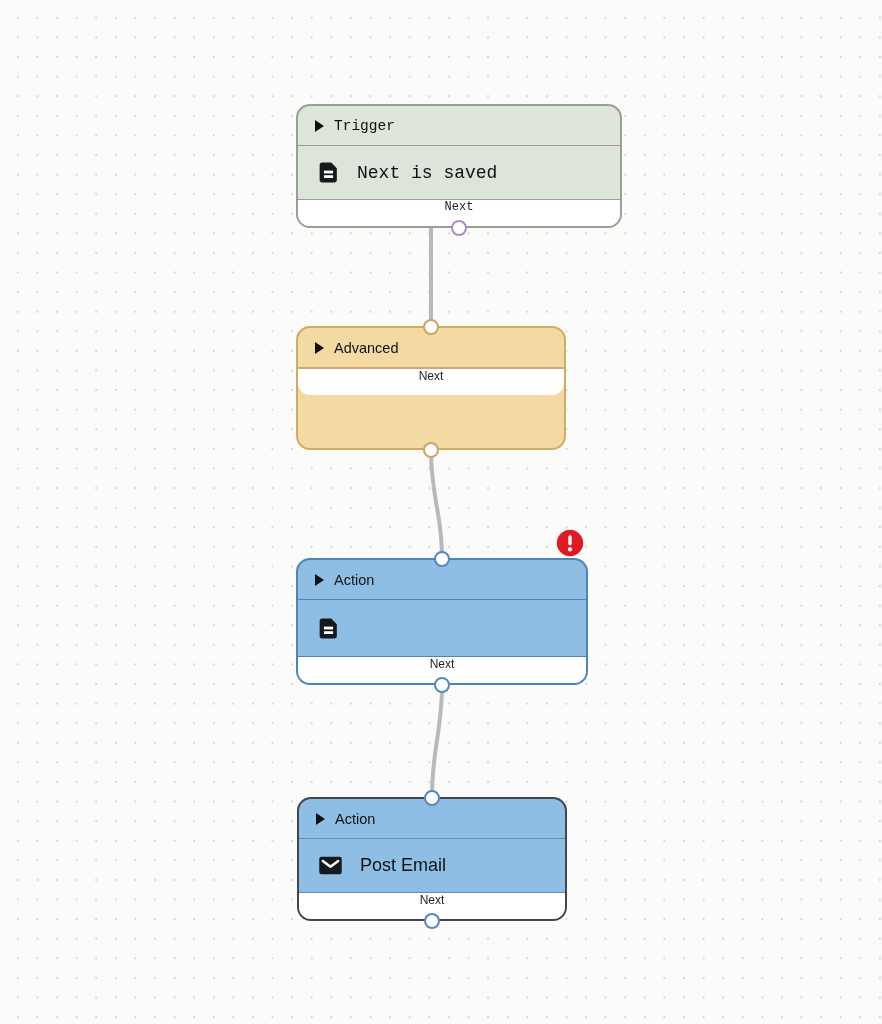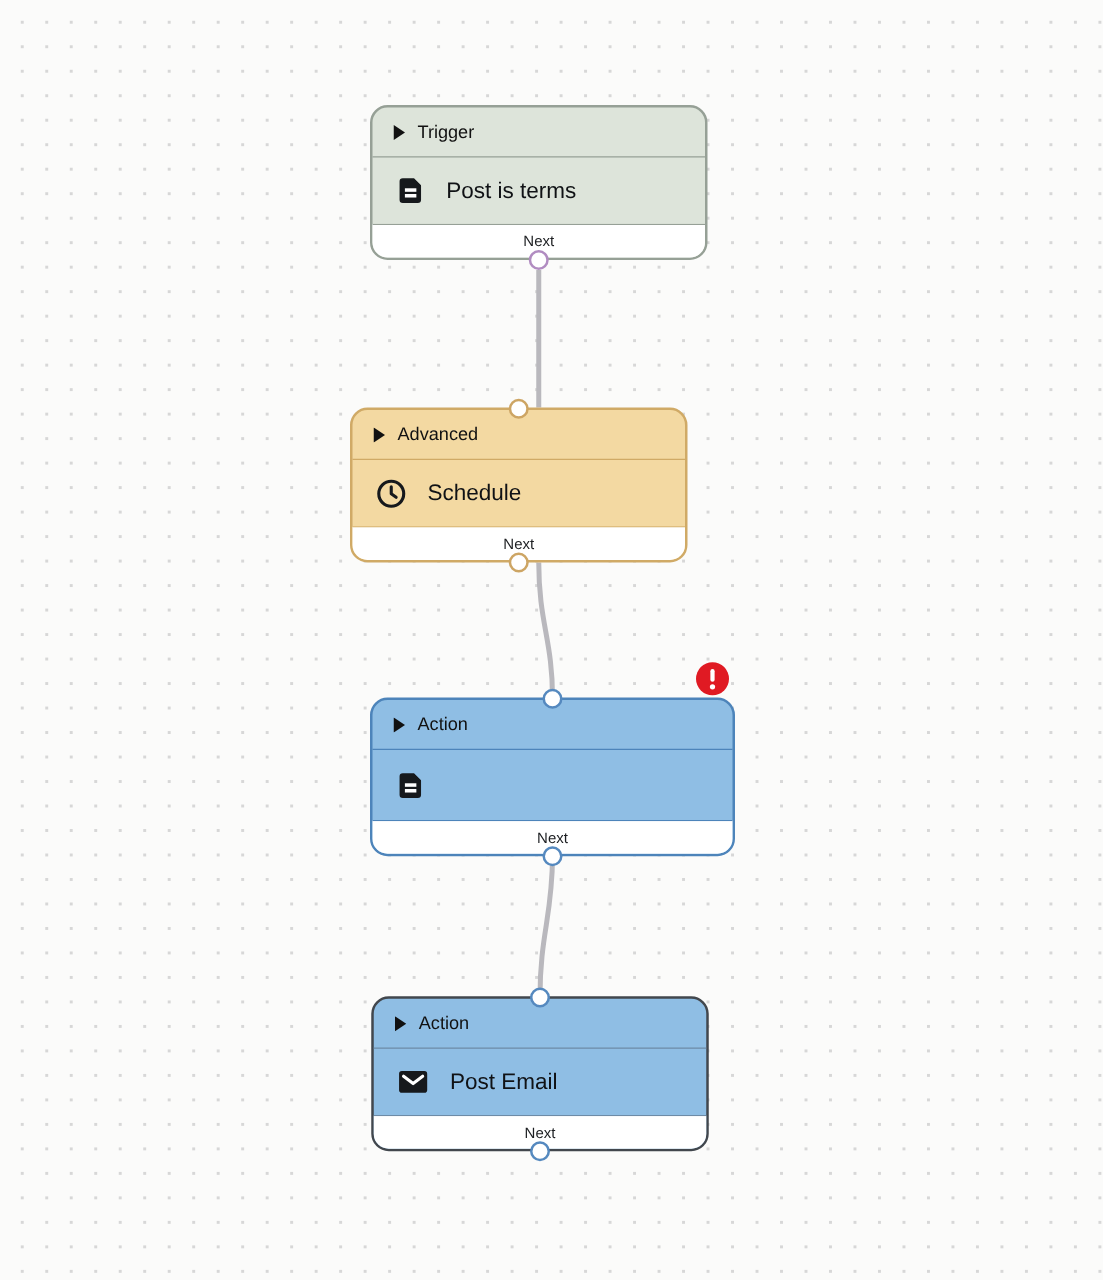--- a/index.html
+++ b/index.html
@@ -24,21 +24,21 @@
     padding:0 16px;gap:10px;
     border-bottom:1px solid var(--dc);
   }
   .header-label{font-size:14.5px;font-weight:500;color:#111;}
   .node-body{
     flex:1 1 auto;display:flex;align-items:center;
     padding:0 18px;gap:16px;
   }
   .body-label{font-size:18px;font-weight:500;color:#101215;white-space:nowrap;}
   .node-footer{
-    flex:0 0 26px;height:26px;display:flex;align-items:center;justify-content:center;
+    flex:0 0 26px;height:26px;display:flex;justify-content:center;
     background:#ffffff;border-top:1px solid var(--dc);
     border-radius:0 0 12px 12px;
   }
   .footer-label{font-size:12px;font-weight:500;color:#1c1e21;}
   .tri-icon{display:flex;align-items:center;}
   .body-icon{display:flex;align-items:center;}
   .port{
     position:absolute;left:50%;width:12px;height:12px;
     background:#fff;border:2.5px solid var(--pc);border-radius:50%;
     transform:translateX(-50%);z-index:3;
@@ -51,62 +51,53 @@
 </style>
 </head>
 <body>
 
 <svg class="edges" width="882" height="1024" viewBox="0 0 882 1024">
   <path d="M431,216 L431,326" fill="none" stroke="#b9b8bd" stroke-width="4"></path>
   <path d="M431,450 C431,498 442,512 442,558" fill="none" stroke="#b9b8bd" stroke-width="4"></path>
   <path d="M442,685 C442,732 432,748 432,797" fill="none" stroke="#b9b8bd" stroke-width="4"></path>
 </svg>
 
-<div class="node" style="left: 296px; top: 84px; width: 270px; height: 124px; --fill: #dde4da; --bc: #96a096; --dc: #96a096; --pc: #b18cc1;">
+<div class="node" style="left: 296px; top: 104px; width: 326px; height: 124px; font-family: Liberation Mono, monospace; --fill: #dde4da; --bc: #96a096; --dc: #96a096; --pc: #b18cc1;">
   <div class="node-header">
     <span class="tri-icon">
       <svg width="10" height="12" viewBox="0 0 10 12">
           <path d="M1 0 L10 6 L1 12 Z" fill="#111"></path>
         </svg>
     </span>
     <span class="header-label">Trigger</span>
   </div>
   <div class="node-body">
     <span class="body-icon">
       <svg width="25" height="25" viewBox="0 0 24 24">
         <path d="M6 2.5h8.6l5.4 5.4V19a2.5 2.5 0 0 1-2.5 2.5H6A2.5 2.5 0 0 1 3.5 19V5A2.5 2.5 0 0 1 6 2.5z" fill="#16191c"></path>
         <rect x="7.6" y="10.2" width="8.8" height="2.7" fill="#fff"></rect>
         <rect x="7.6" y="14.6" width="8.8" height="2.7" fill="#fff"></rect>
       </svg>
     </span>
-    <span class="body-label">Post is terms</span>
+    <span class="body-label">Next is saved</span>
   </div>
   <div class="node-footer">
     <span class="footer-label">Next</span>
   </div>
   <div class="port port-bottom"></div>
 </div>
 
-<div class="node" style="left: 280px; top: 326px; width: 270px; height: 124px; --fill: #f3d9a2; --bc: #d0aa66; --dc: #d0aa66; --pc: #cda564;">
+<div class="node" style="left: 296px; top: 326px; width: 270px; height: 124px; --fill: #f3d9a2; --bc: #d0aa66; --dc: #d0aa66; --pc: #cda564;">
   <div class="node-header">
     <span class="tri-icon">
       <svg width="10" height="12" viewBox="0 0 10 12">
           <path d="M1 0 L10 6 L1 12 Z" fill="#111"></path>
         </svg>
     </span>
     <span class="header-label">Advanced</span>
-  </div>
-  <div class="node-body">
-    <span class="body-icon">
-      <svg width="26" height="26" viewBox="0 0 24 24">
-        <circle cx="12" cy="12" r="9.2" fill="none" stroke="#16191c" stroke-width="2.3"></circle>
-        <path d="M12 6.8 V12 L15.6 14.6" fill="none" stroke="#16191c" stroke-width="2.3" stroke-linecap="round" stroke-linejoin="round"></path>
-      </svg>
-    </span>
-    <span class="body-label">Schedule</span>
   </div>
   <div class="node-footer">
     <span class="footer-label">Next</span>
   </div>
   <div class="port port-top"></div>
   <div class="port port-bottom"></div>
 </div>
 
 <div class="node" style="left: 296px; top: 558px; width: 292px; height: 127px; --fill: #8fbee4; --bc: #4d84ba; --dc: #4d84ba; --pc: #5589bf;">
   <div class="node-header">

